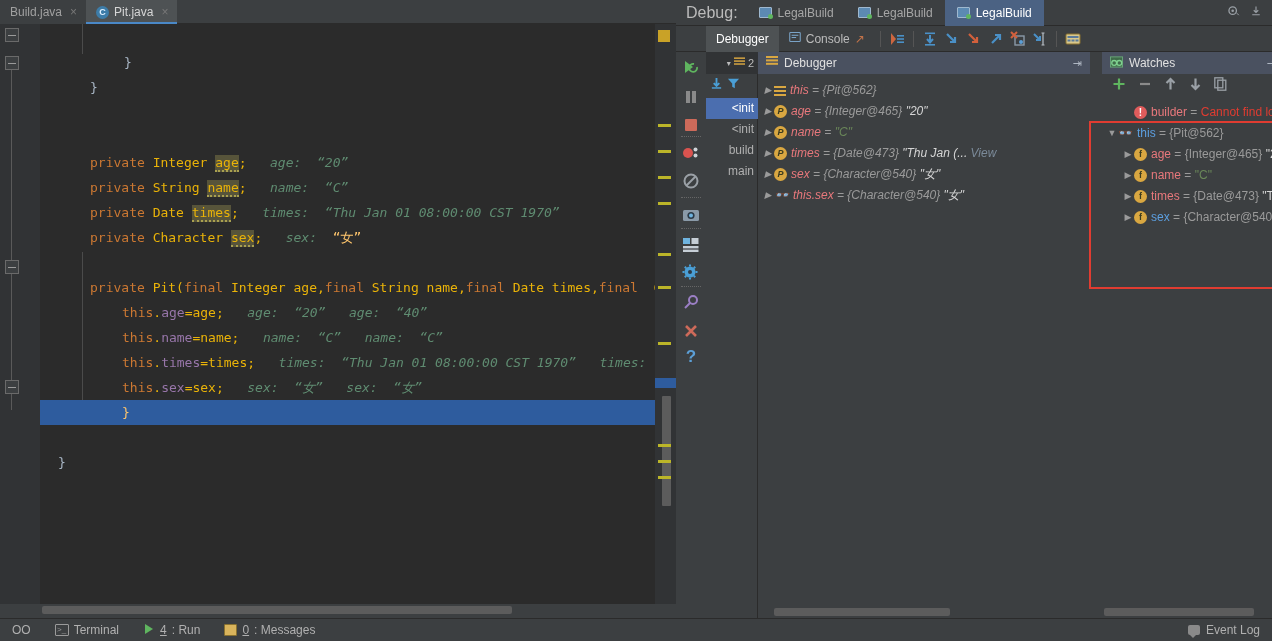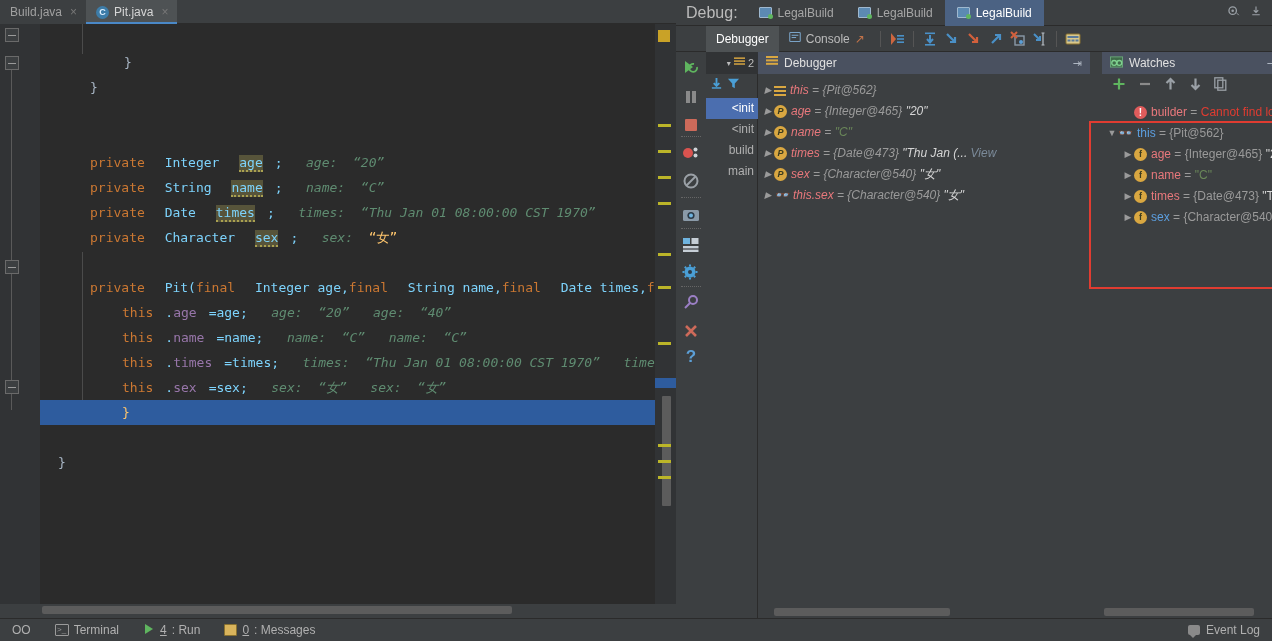--- a/index.html
+++ b/index.html
@@ -35,21 +35,21 @@
 
   .codearea{position:absolute;left:40px;top:24px;width:615px;height:580px;
             background:#2b2b2b;overflow:hidden;}
   .fullbg{position:absolute;left:0;top:0;width:100%;height:100%;background:#2b2b2b;}
   .cl{position:absolute;left:0;white-space:pre;font-family:"DejaVu Sans Mono", monospace;
       font-size:13px;line-height:25px;height:25px;}
   .indentline{position:absolute;width:1px;background:#4b4b4b;}
   .selline{position:absolute;left:0;width:100%;height:25px;background:#2e5c9e;}
 
   .k{color:#cc7832;}           
-  .t{color:#7dd3fc;margin-left:12px;}           
+  .t{color:#eab308;}           
   .fld{color:#9876aa;}         
   .brace{color:#a9b7c6;}
   .hint{color:#5f8c71;font-style:italic;}
   .yellowb{color:#ffc66d;}
   .warnbox{background:#57543a;border-bottom:2px dotted #a9a050;padding:0 0 0 0;}
 
   
   .markerstrip{position:absolute;left:655px;top:24px;width:21px;height:580px;background:#313335;}
   .mk{position:absolute;left:3px;width:13px;height:3px;background:#bbb529;}
   .mkbox{position:absolute;left:3px;width:12px;height:12px;background:#c9a227;}

